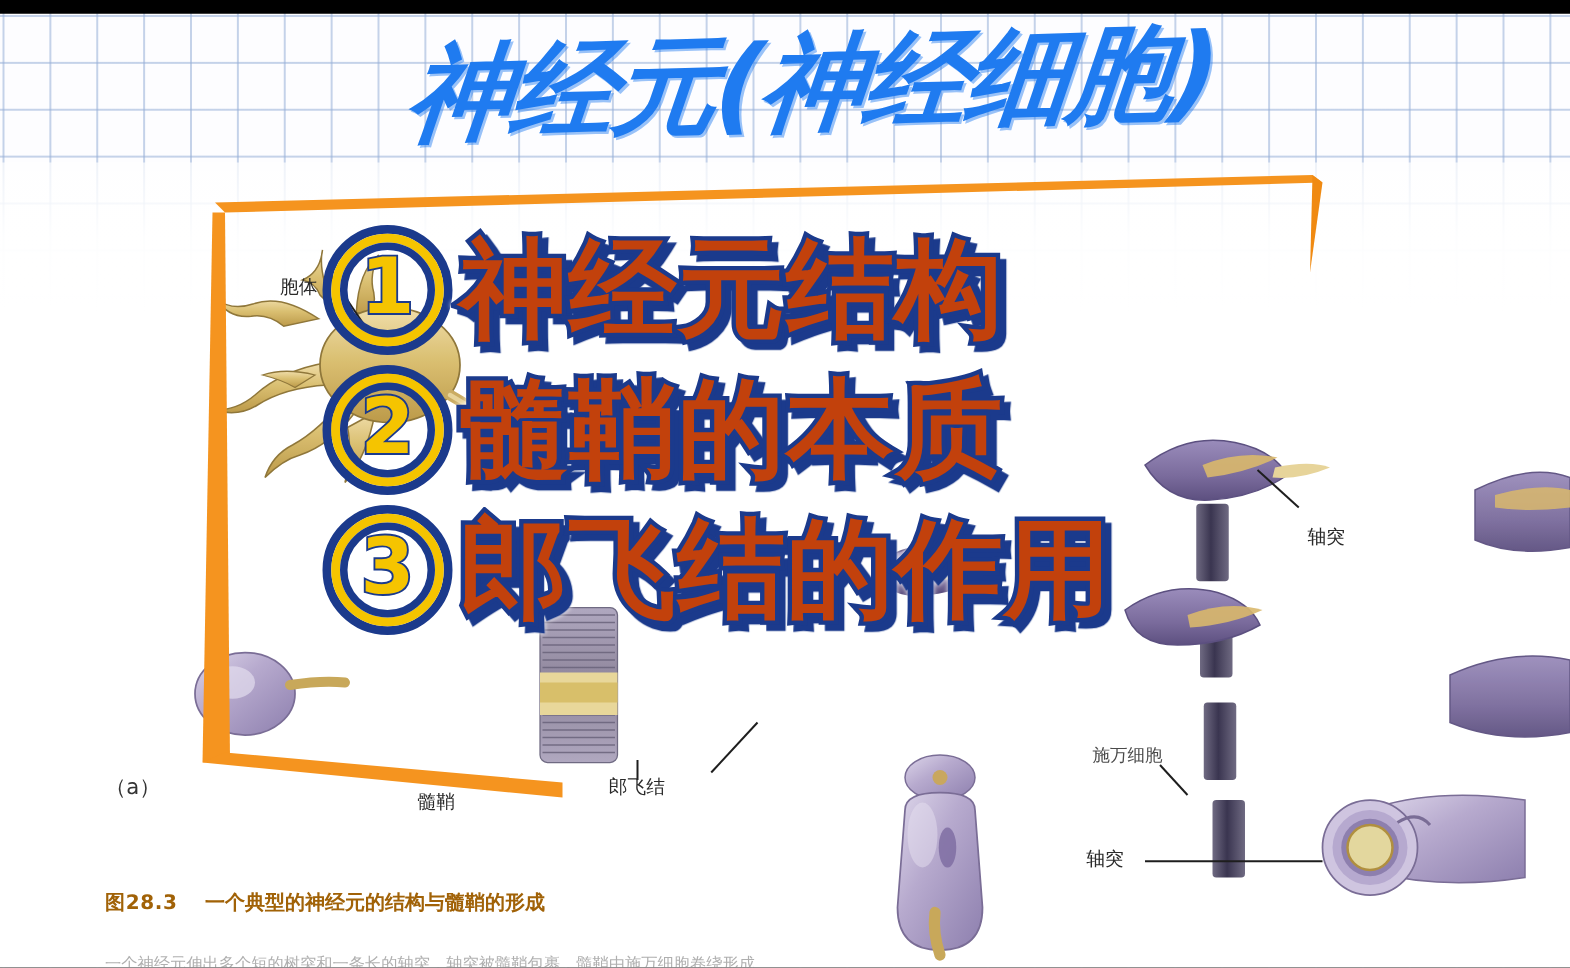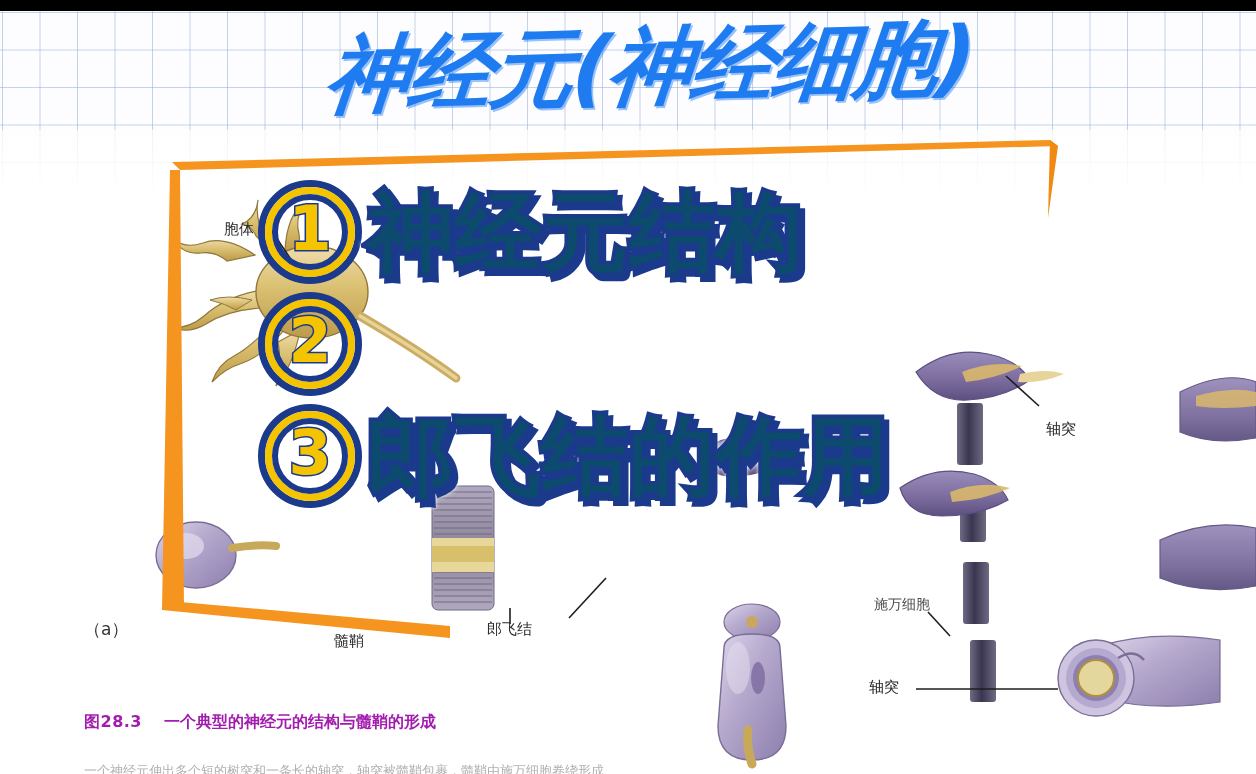--- a/index.html
+++ b/index.html
@@ -90,21 +90,21 @@
     white-space: nowrap;
   }
   .fig-label.small { font-size: 14px; }
 
   .caption {
     position: absolute;
     left: 84px;
     top: 712px;
     font-family: "DejaVu Sans", sans-serif;
     font-size: 16px;
-    color: #a21caf;
+    color: #a16207;
     white-space: nowrap;
     z-index: 12;
   }
   .caption b { font-weight: bold; letter-spacing: 0.5px; }
   .caption .cap-txt { margin-left: 22px; font-weight: bold; }
 
   .caption2 {
     position: absolute;
     left: 84px;
     top: 762px;
@@ -168,21 +168,21 @@
     -webkit-text-stroke: 3px #1b3a8c;
     paint-order: stroke fill;
     line-height: 1;
     top: -3px;
   }
   .row-text {
     font-family: "DejaVu Sans", sans-serif;
     font-size: 86px;
     font-weight: bold;
     line-height: 1;
-    color: #0c4a6e;
+    color: #c2410c;
     letter-spacing: 1px;
     white-space: nowrap;
     -webkit-text-stroke: 7px #1b3a8c;
     paint-order: stroke fill;
     filter: drop-shadow(5px 5px 0 #1b3a8c) drop-shadow(0 0 2px #ffffff);
   }
 
   
   svg { display: block; }
 </style>
@@ -353,20 +353,21 @@
       <div class="row-text">神经元结构</div>
     </div>
 
     <div class="row">
       <div class="num">
         <span class="ring-outer"></span>
         <span class="ring-mid"></span>
         <span class="ring-in"></span>
         <span class="digit">2</span>
       </div>
+      <div class="row-text">髓鞘的本质</div>
     </div>
 
     <div class="row">
       <div class="num">
         <span class="ring-outer"></span>
         <span class="ring-mid"></span>
         <span class="ring-in"></span>
         <span class="digit">3</span>
       </div>
       <div class="row-text">郎飞结的作用</div>

